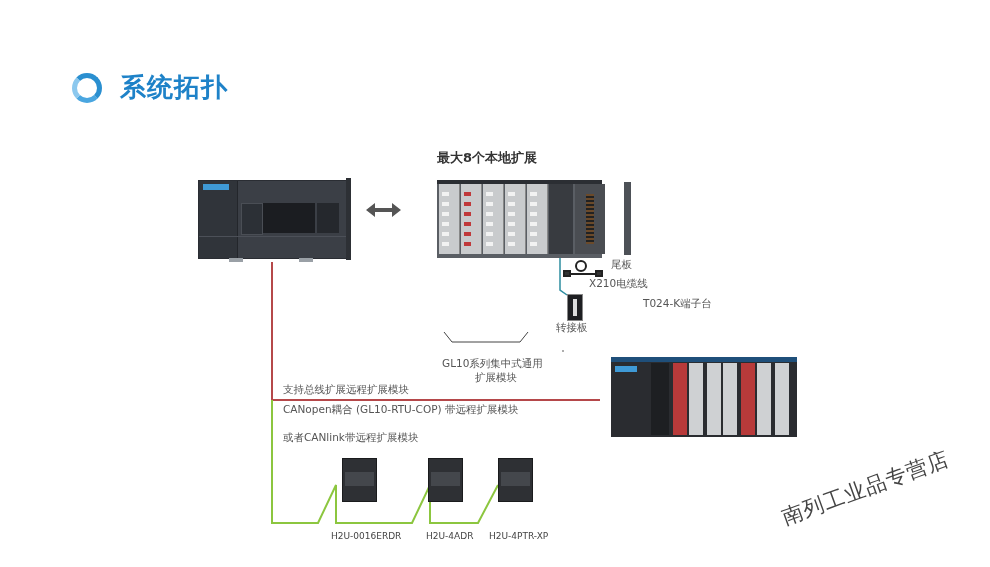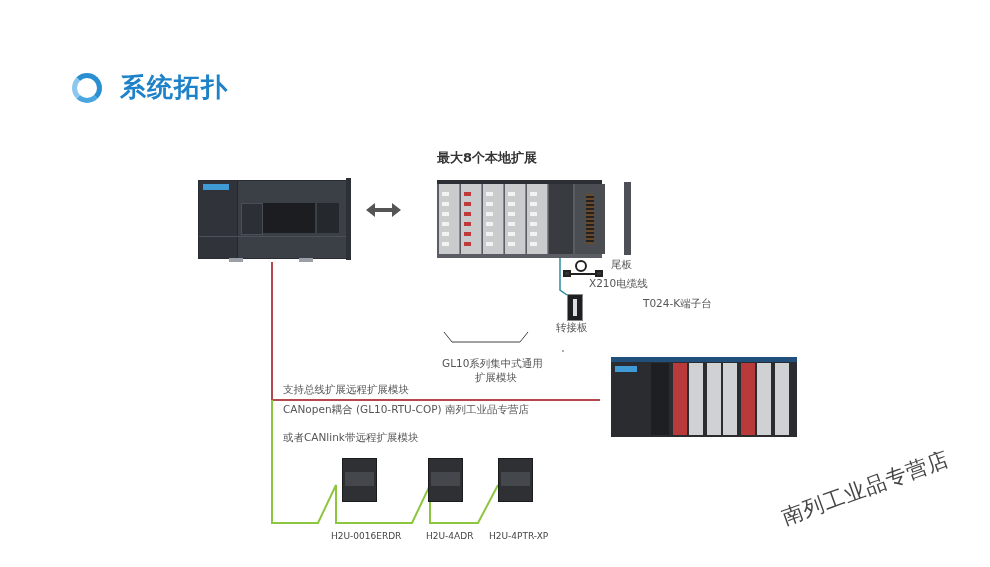--- a/index.html
+++ b/index.html
@@ -146,21 +146,21 @@
   </div>
 
 <div class="abs lbl" style="left:611px;top:258px">尾板</div>
 <div class="abs lbl" style="left:589px;top:277px">X210电缆线</div>
 <div class="abs lbl" style="left:643px;top:297px">T024-K端子台</div>
 <div class="abs lbl" style="left:556px;top:321px">转接板</div>
 <div class="abs lbl" style="left:442px;top:357px">GL10系列集中式通用</div>
 <div class="abs lbl" style="left:475px;top:371px">扩展模块</div>
 
 <div class="abs lbl" style="left:283px;top:383px">支持总线扩展远程扩展模块</div>
-<div class="abs lbl" style="left:283px;top:403px">CANopen耦合 (GL10-RTU-COP) 南列工业品专营店</div>
+<div class="abs lbl" style="left:283px;top:403px">CANopen耦合 (GL10-RTU-COP) 带远程扩展模块</div>
 <div class="abs lbl" style="left:283px;top:431px">或者CANlink带远程扩展模块</div>
 
 <div class="abs am600">
   <div class="topbar"></div>
   <div class="brand"></div>
   <div class="cpu"></div>
   <div class="io red" style="left:62px"></div>
   <div class="io" style="left:78px"></div>
   <div class="io" style="left:96px"></div>
   <div class="io" style="left:112px"></div>

